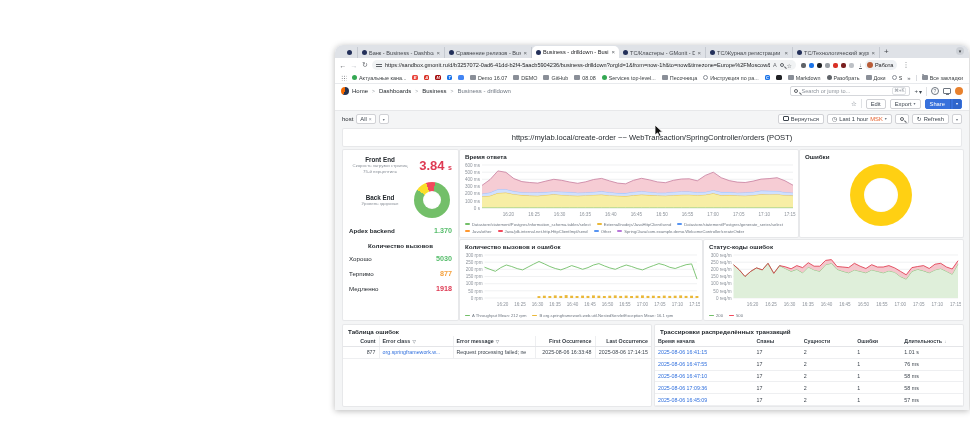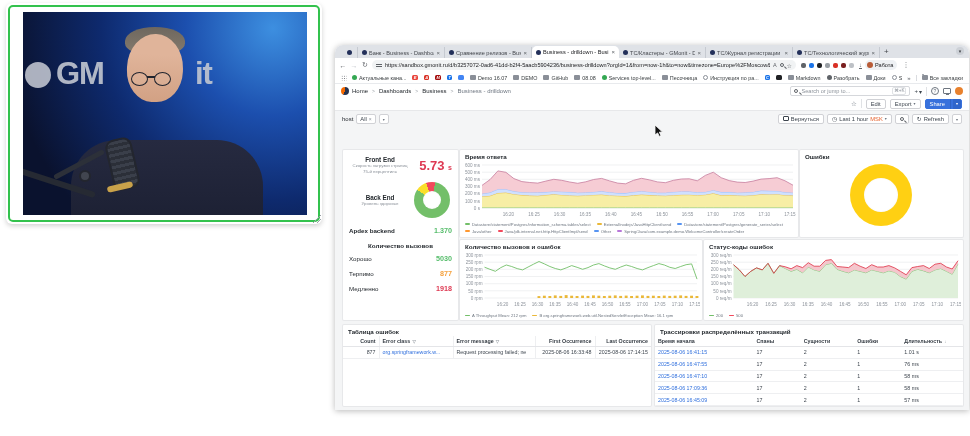--- a/index.html
+++ b/index.html
@@ -153,42 +153,20 @@
 .tblwrap .fi{font-style:normal;color:#9aa0a6;font-size:4.4px;padding-left:1px}
 .grid-cols th+th,.grid-cols td+td{border-left:1px solid #eeeff1}
 
 .cursor{position:absolute;left:655px;top:125px;z-index:50}
 </style>
 </head>
 <body>
 
 <div class="page">
 
-  <div class="cam-card">
-    <div class="cam-green">
-      <div class="cam-video">
-        <div class="v-bg"></div>
-        <div class="v-logo-circle"></div>
-        <div class="v-gm">GM</div>
-        <div class="v-it">it</div>
-        <div class="v-torso"></div>
-        <div class="v-hair"></div>
-        <div class="v-head"></div>
-        <div class="v-glass l"></div>
-        <div class="v-glass r"></div>
-        <div class="v-bridge"></div>
-        <div class="v-arm1"></div>
-        <div class="v-arm2"></div>
-        <div class="v-joint"></div>
-        <div class="v-mic"></div>
-        <div class="v-micring"></div>
-      </div>
-    </div>
-    <div class="cam-resize"></div>
-  </div>
 
   <div class="browser">
     <div class="tabstrip">
       <div class="tabs">
           <div class="tab pinned">
             <span class="fav"></span>
           </div>
           <div class="tab">
             <span class="fav"></span>
             <span class="tlabel">Банк - Business - Dashboar</span>
@@ -396,28 +374,31 @@
           </span>
         <span class="btn">
             <span>↻</span>
             <span>Refresh</span>
           </span>
         <span class="varcaret">▾</span>
       </div>
     </div>
 
     <div class="gf-content">
+      <div class="panel title-panel">
+        <span>https://mylab.local/create-order ~~ WebTransaction/SpringController/orders (POST)</span>
+      </div>
 
       <div class="panel stat-panel">
         <div class="sp-row">
           <div class="sp-left">
             <div class="sp-label">Front End</div>
             <div class="sp-sub"><span>Скорость загрузки страниц</span><br><span>75-й перцентиль</span></div>
           </div>
-          <div class="bigval"><span>5.73</span> <small>s</small></div>
+          <div class="bigval"><span>3.84</span> <small>s</small></div>
         </div>
         <div class="sp-row mt2">
           <div class="sp-left">
             <div class="sp-label">Back End</div>
             <div class="sp-sub">Уровень здоровья</div>
           </div>
           <div class="donut bedonut" style="background: conic-gradient(from -55deg, rgb(250, 222, 42) 0%, rgb(250, 222, 42) 10%, rgb(242, 73, 92) 10%, rgb(242, 73, 92) 18%, rgb(115, 191, 105) 18%, rgb(115, 191, 105) 100%);">
               <i class="hole" style="inset: 24%;"></i>
             </div>
         </div>

